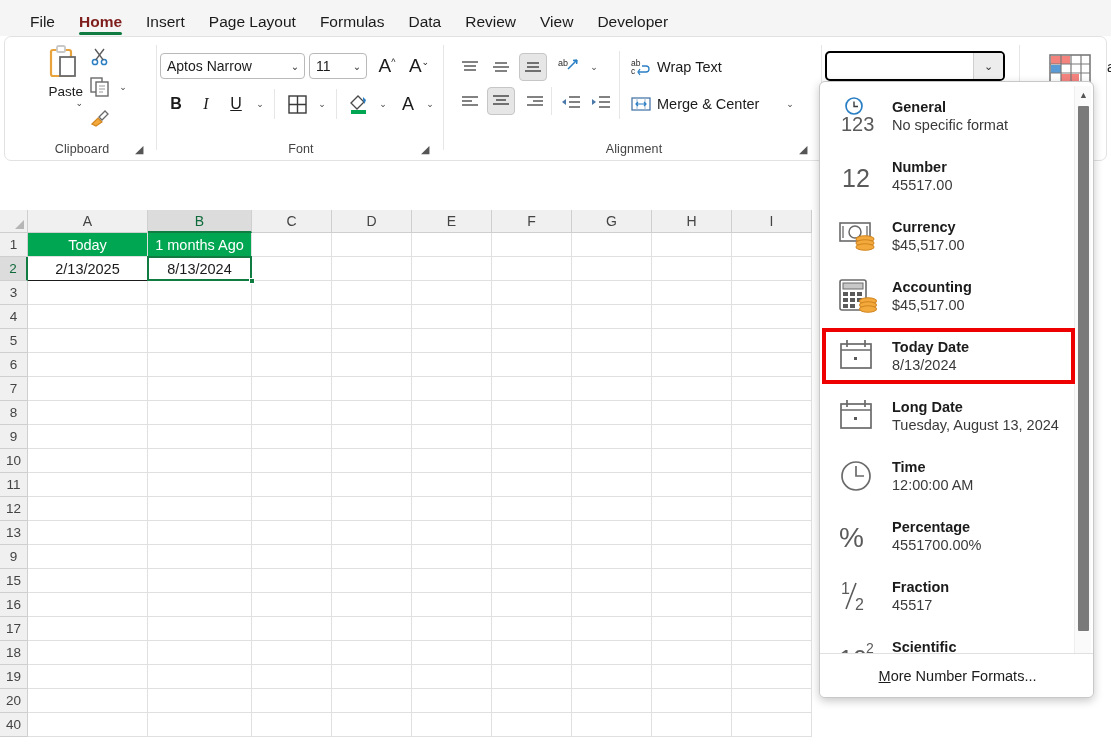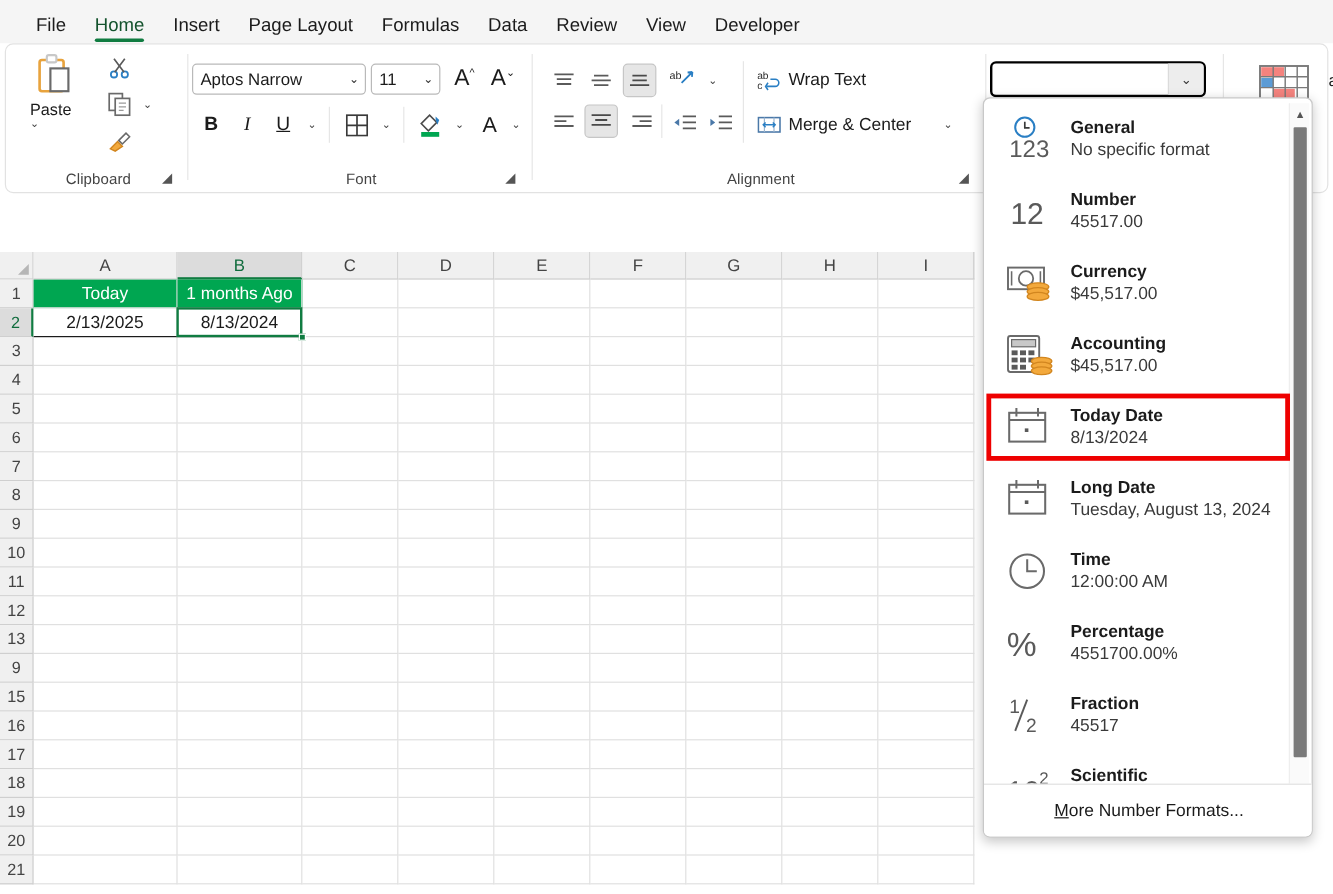--- a/index.html
+++ b/index.html
@@ -15,21 +15,21 @@
   
   .tabstrip {
     position:absolute; left:0; top:0; width:1111px; height:36px;
     background:#f5f5f5;
     display:flex; align-items:flex-end; padding-left:18px; gap:0;
   }
   .tab {
     font-size:15.5px; color:#1b1b1b; padding:0 12px 7px 12px;
     line-height:1; position:relative; cursor:default; white-space:nowrap;
   }
-  .tab.active { font-weight:normal; color:#14532d; }
+  .tab.active { font-weight:bold; color:#7f1d1d; }
   .tab.active:after {
     content:""; position:absolute; left:12px; right:12px; bottom:1px;
     height:3px; background:#107c41; border-radius:2px;
   }
 
   
   .ribbon {
     position:absolute; left:4px; top:36px; width:1103px; height:125px;
     background:#fff; border:1px solid #e2e2e2; border-radius:7px;
   }
@@ -41,21 +41,21 @@
   .group-sep { position:absolute; top:8px; width:1px; height:105px; background:#e6e6e6; }
   .launcher {
     position:absolute; bottom:5px; font-size:11px; color:#555; cursor:pointer;
     line-height:1;
   }
 
   
   #g-clipboard { left:2px; width:150px; }
   .paste-btn {
     position:absolute; left:18px; top:6px; width:58px; height:92px;
-    display:flex; flex-direction:column; align-items:flex-start; cursor:pointer;
+    display:flex; flex-direction:column; align-items:flex-end; cursor:pointer;
   }
   .paste-label { font-size:13.5px; color:#1b1b1b; margin-top:1px; }
   .chev { font-size:9px; color:#444; line-height:1; }
   .cb-small {
     position:absolute; width:30px; height:28px; display:flex;
     align-items:center; justify-content:center; cursor:pointer;
   }
 
   
   #g-font { left:152px; width:288px; }
@@ -505,21 +505,21 @@
         <div class="rh">11</div>
         <div class="rh">12</div>
         <div class="rh">13</div>
         <div class="rh">9</div>
         <div class="rh">15</div>
         <div class="rh">16</div>
         <div class="rh">17</div>
         <div class="rh">18</div>
         <div class="rh">19</div>
         <div class="rh">20</div>
-        <div class="rh">21</div>
+        <div class="rh">40</div>
       </div>
     <div class="cells" id="cells">
         <div class="gcell" style="left: 0px; top: 0px; width: 120px; height: 24px;"></div>
         <div class="gcell" style="left: 120px; top: 0px; width: 104px; height: 24px;"></div>
         <div class="gcell" style="left: 224px; top: 0px; width: 80px; height: 24px;"></div>
         <div class="gcell" style="left: 304px; top: 0px; width: 80px; height: 24px;"></div>
         <div class="gcell" style="left: 384px; top: 0px; width: 80px; height: 24px;"></div>
         <div class="gcell" style="left: 464px; top: 0px; width: 80px; height: 24px;"></div>
         <div class="gcell" style="left: 544px; top: 0px; width: 80px; height: 24px;"></div>
         <div class="gcell" style="left: 624px; top: 0px; width: 80px; height: 24px;"></div>

